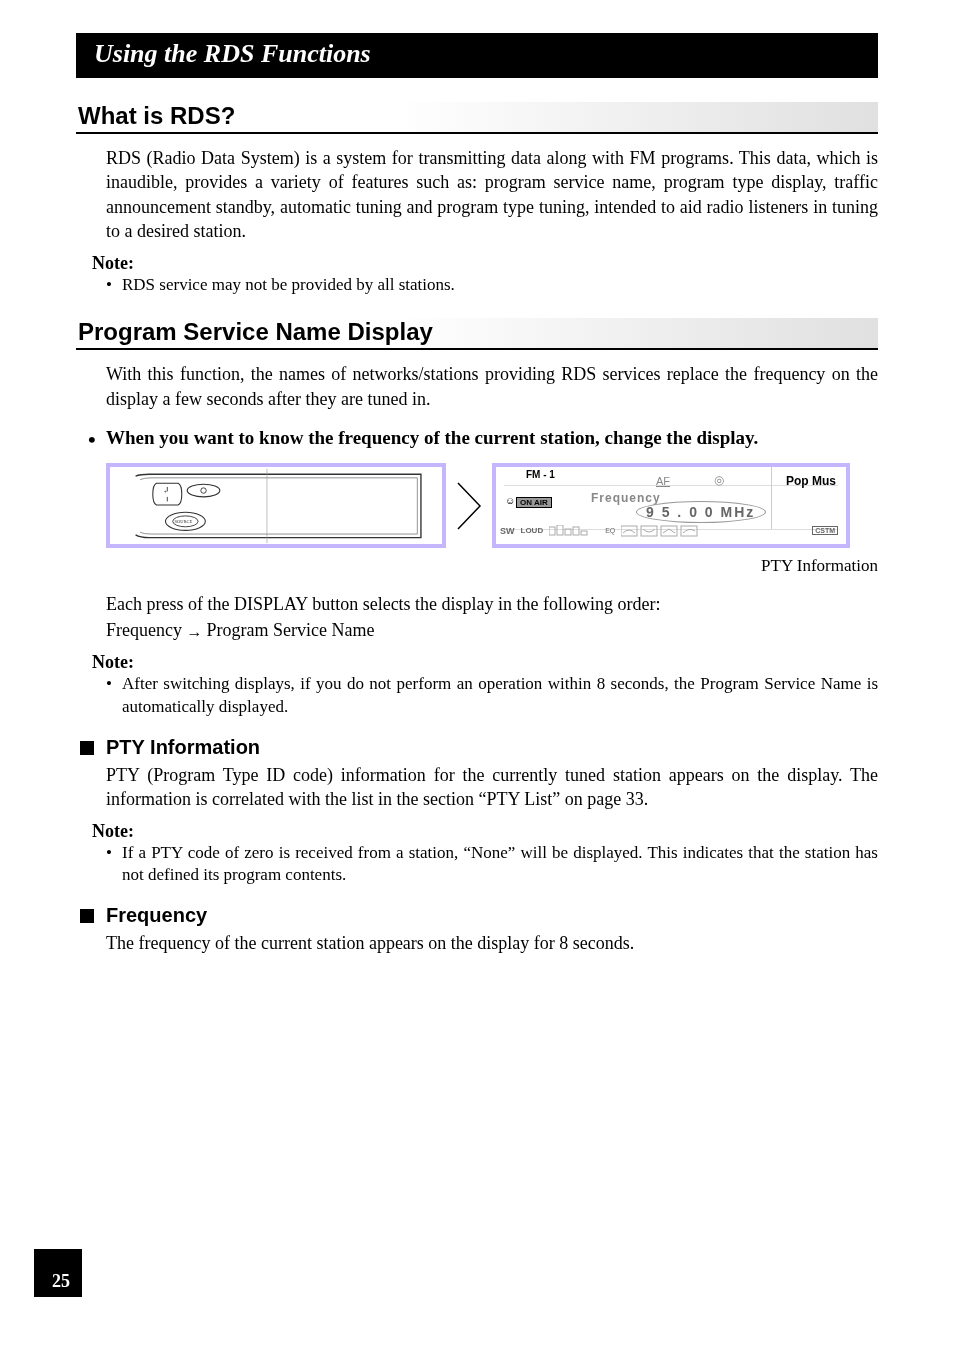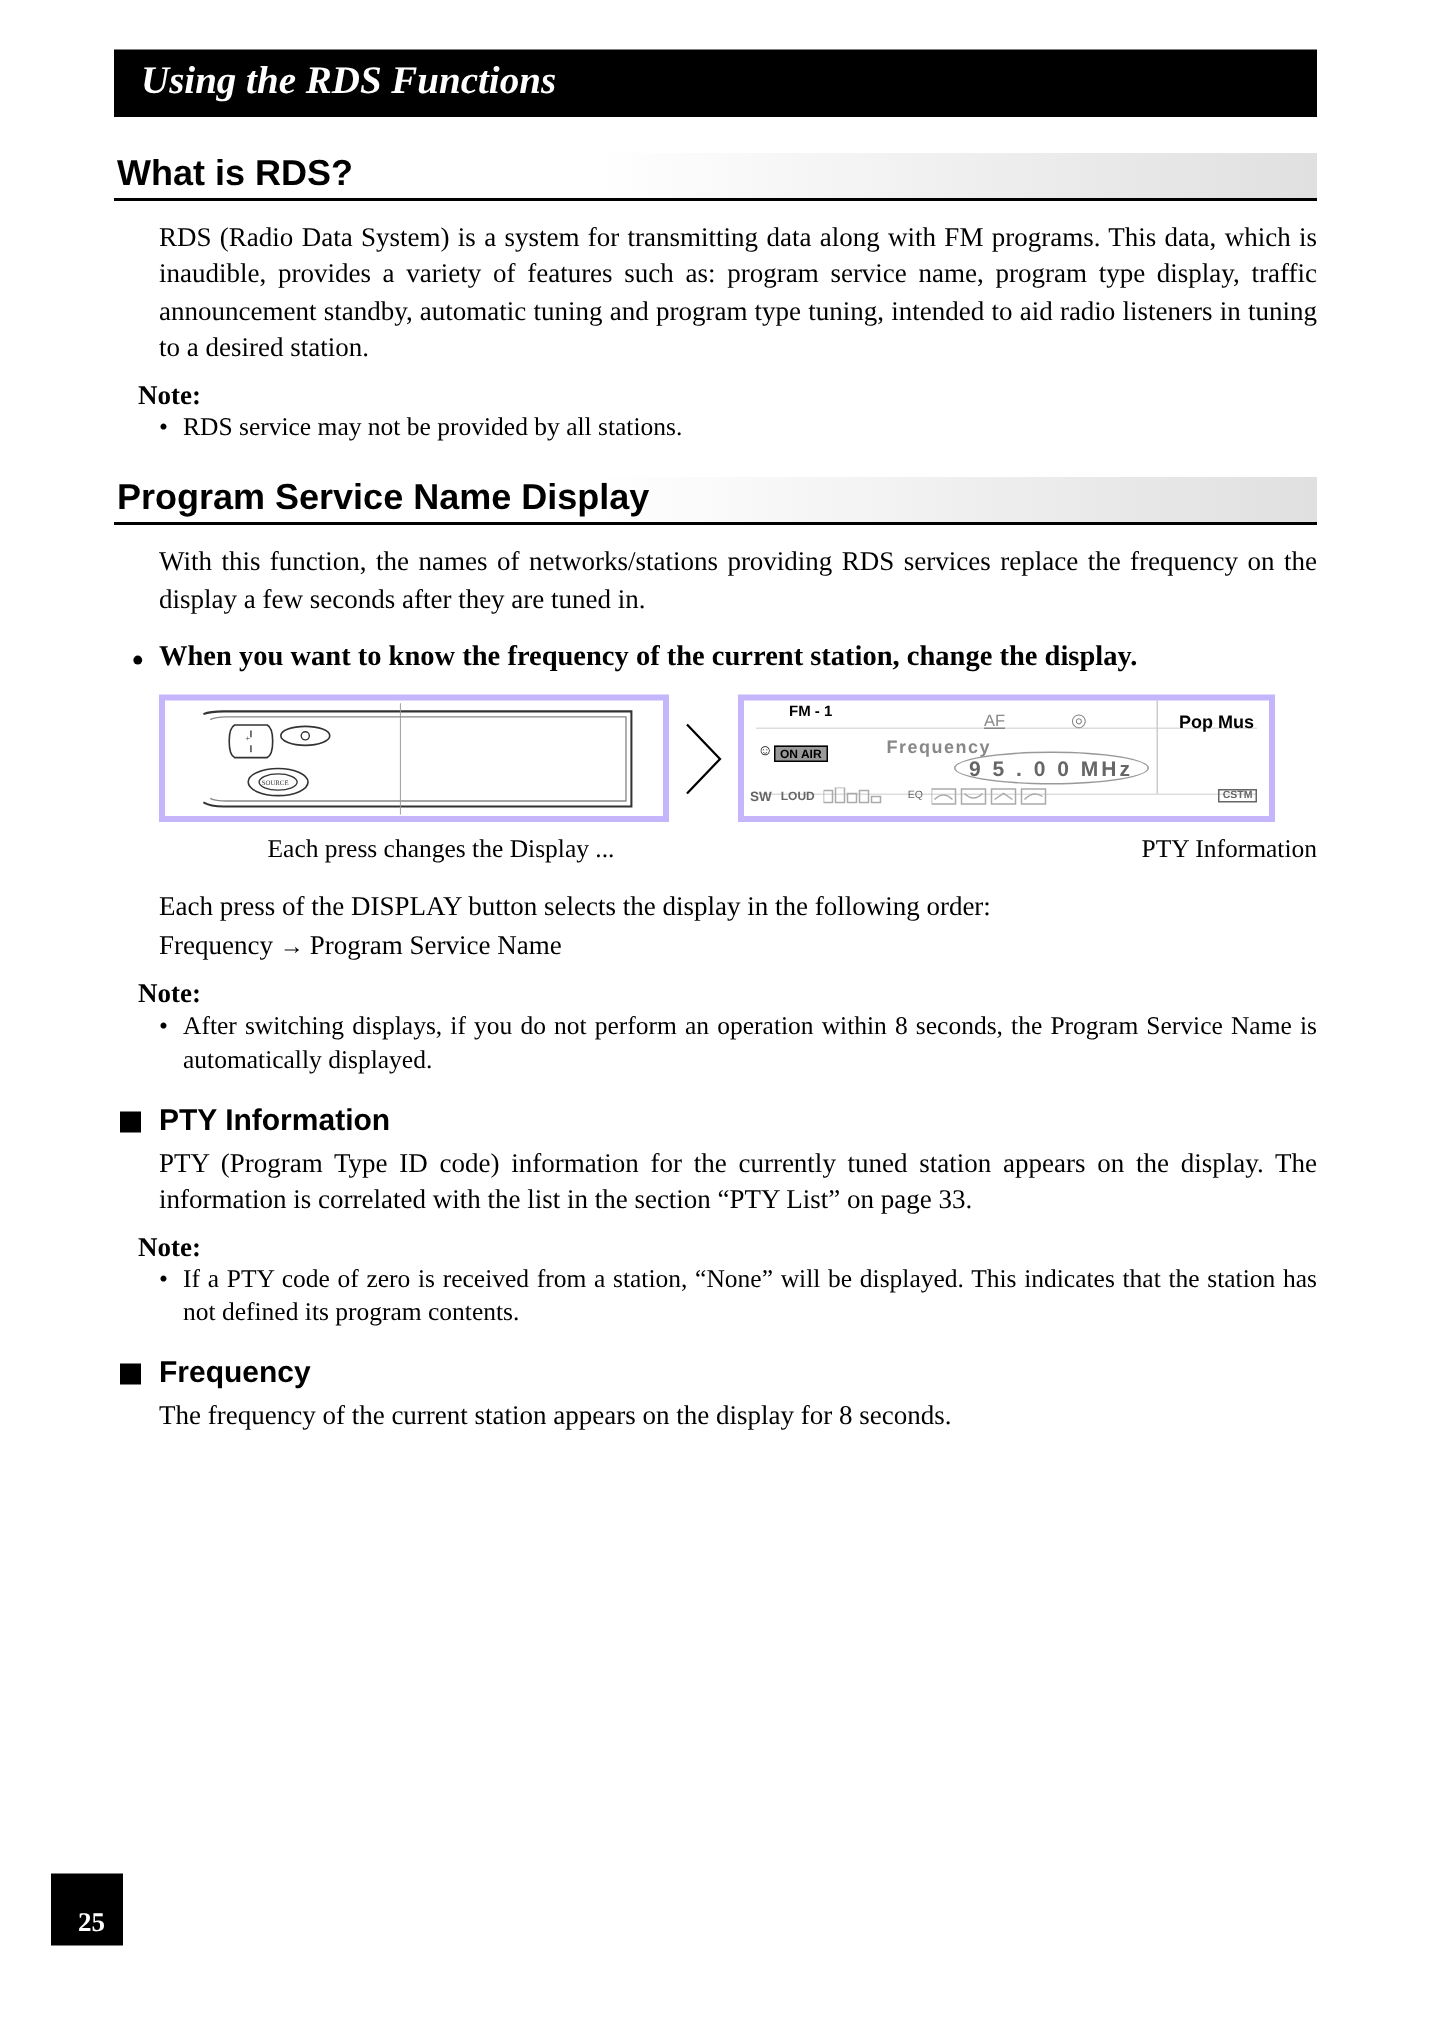--- a/index.html
+++ b/index.html
@@ -374,21 +374,20 @@
           <rect x="60" y="1" width="16" height="10" fill="none" stroke="#aaa"></rect>
             <path d="M62 8 Q68 2 74 6" fill="none" stroke="#aaa"></path>
         </svg>
         <span class="rd-cstm">CSTM</span>
       </div>
     </div>
   </div>
 </div>
 
 <div class="caption-row">
-  <div class="caption-left">Each press changes the Display ...</div>
   <div class="caption-right">PTY Information</div>
 </div>
 
 <p class="body-text">Each press of the DISPLAY button selects the display in the following order:</p>
 <p class="body-text" style="margin-top:-8px;">
   <span>Frequency</span>
   <span class="arrow-inline"> → </span>
   <span>Program Service Name</span>
 </p>
 <p class="note-heading">Note:</p>

